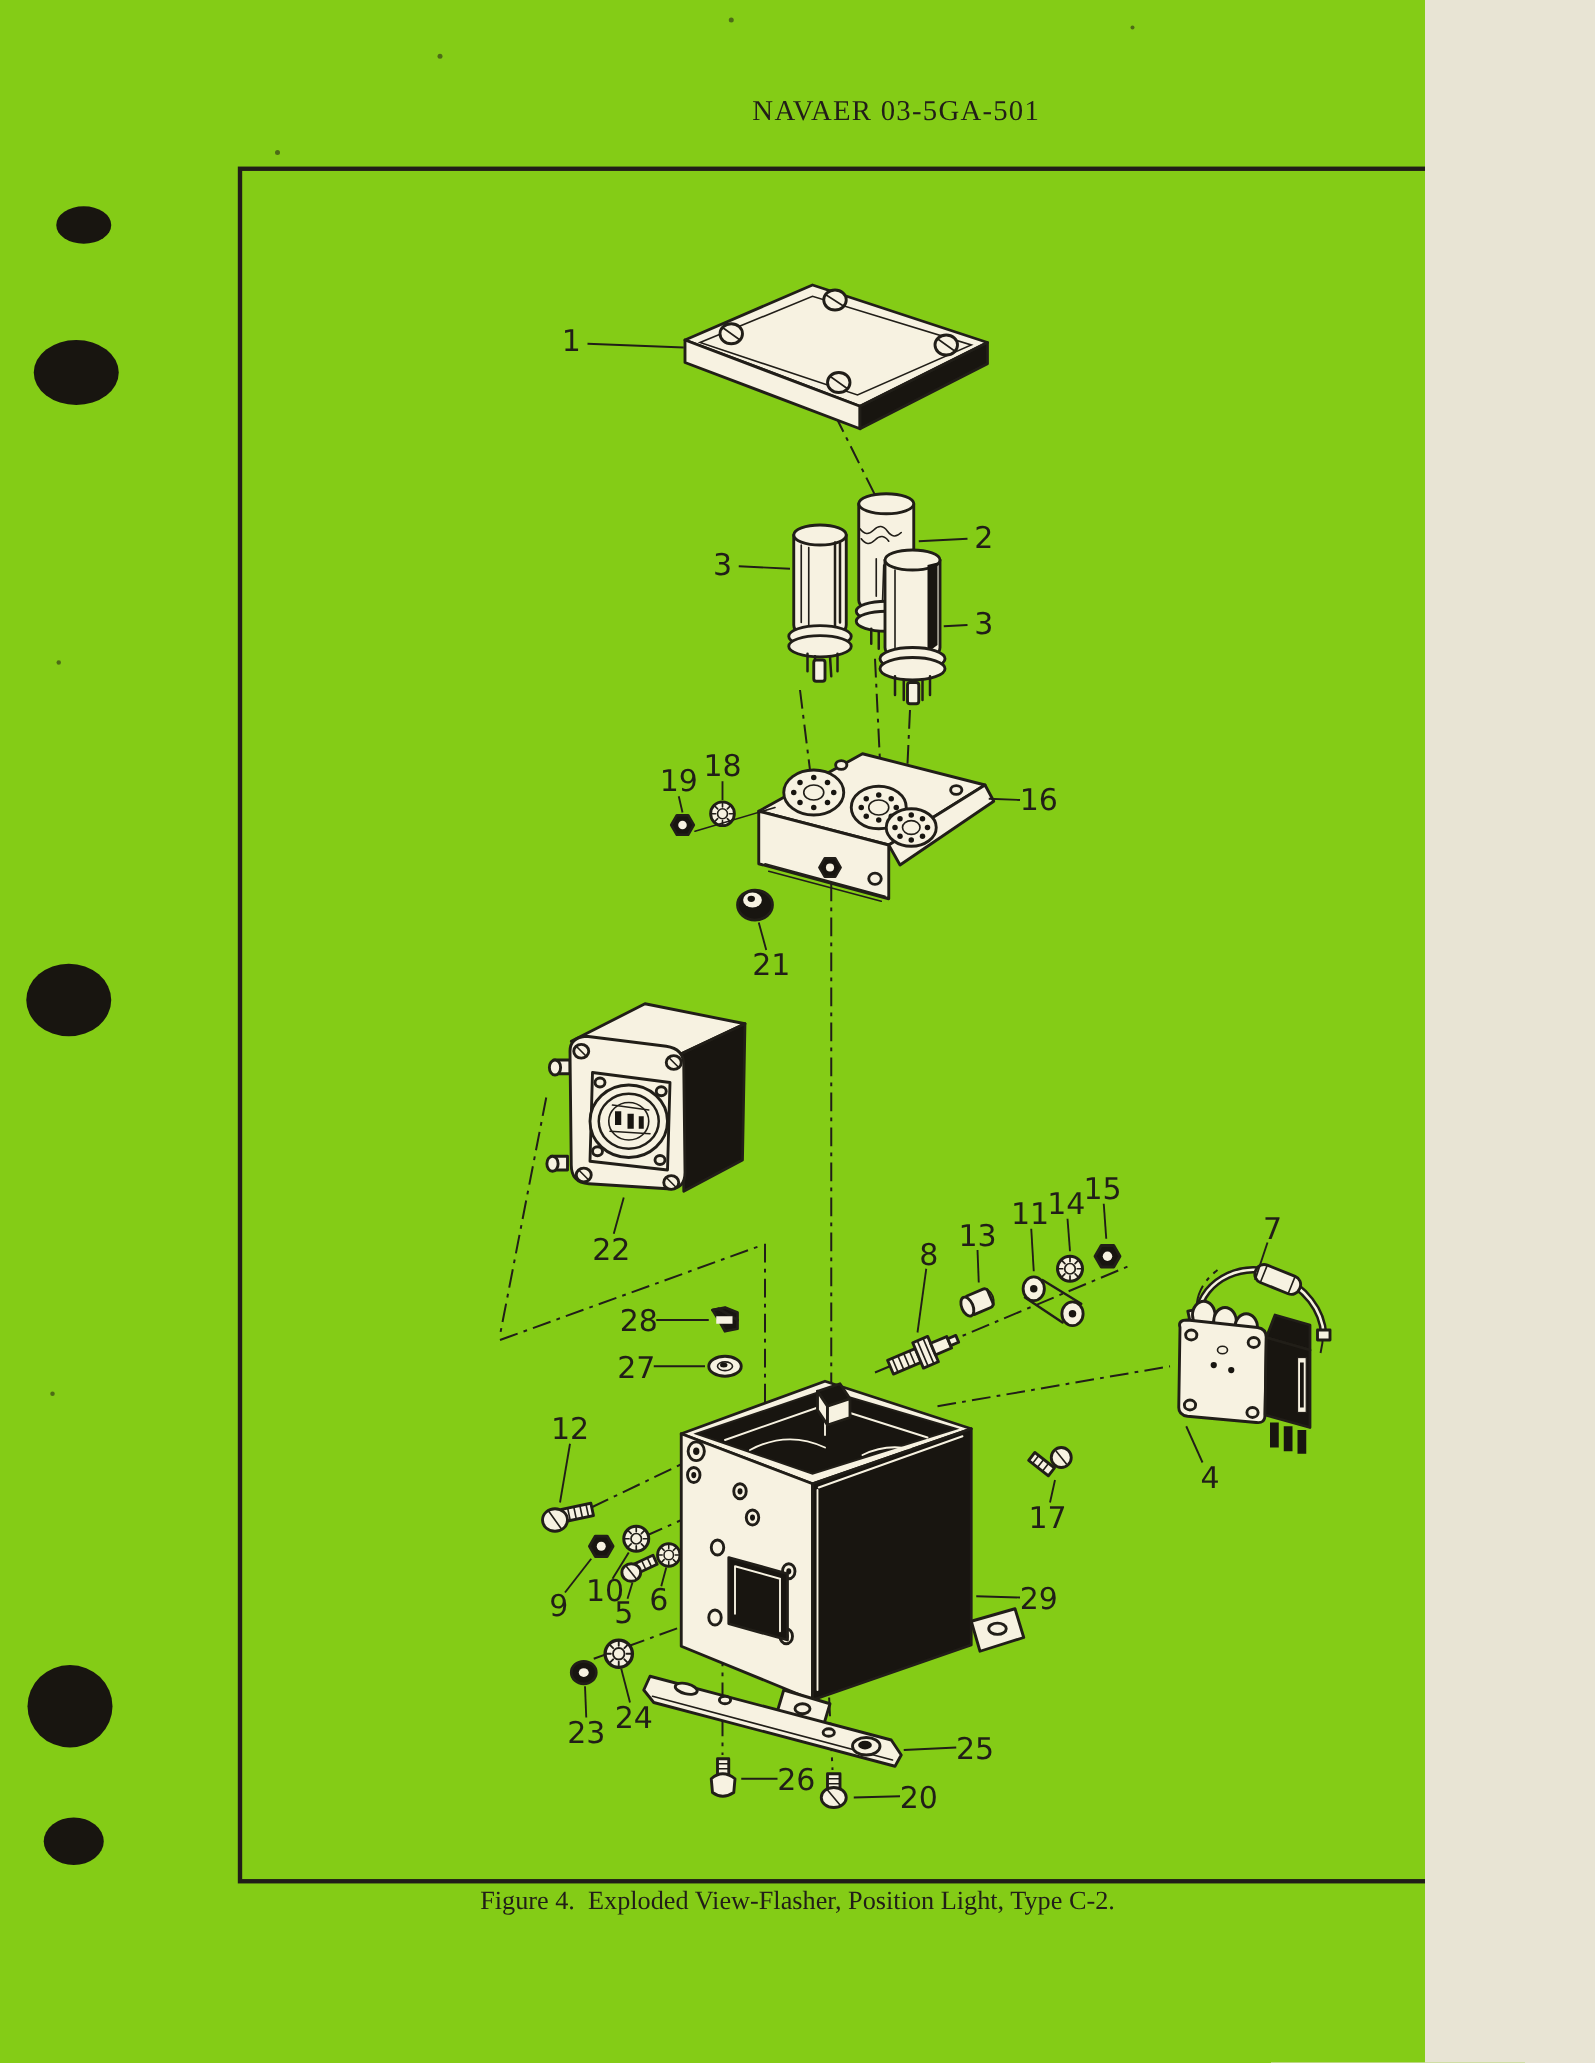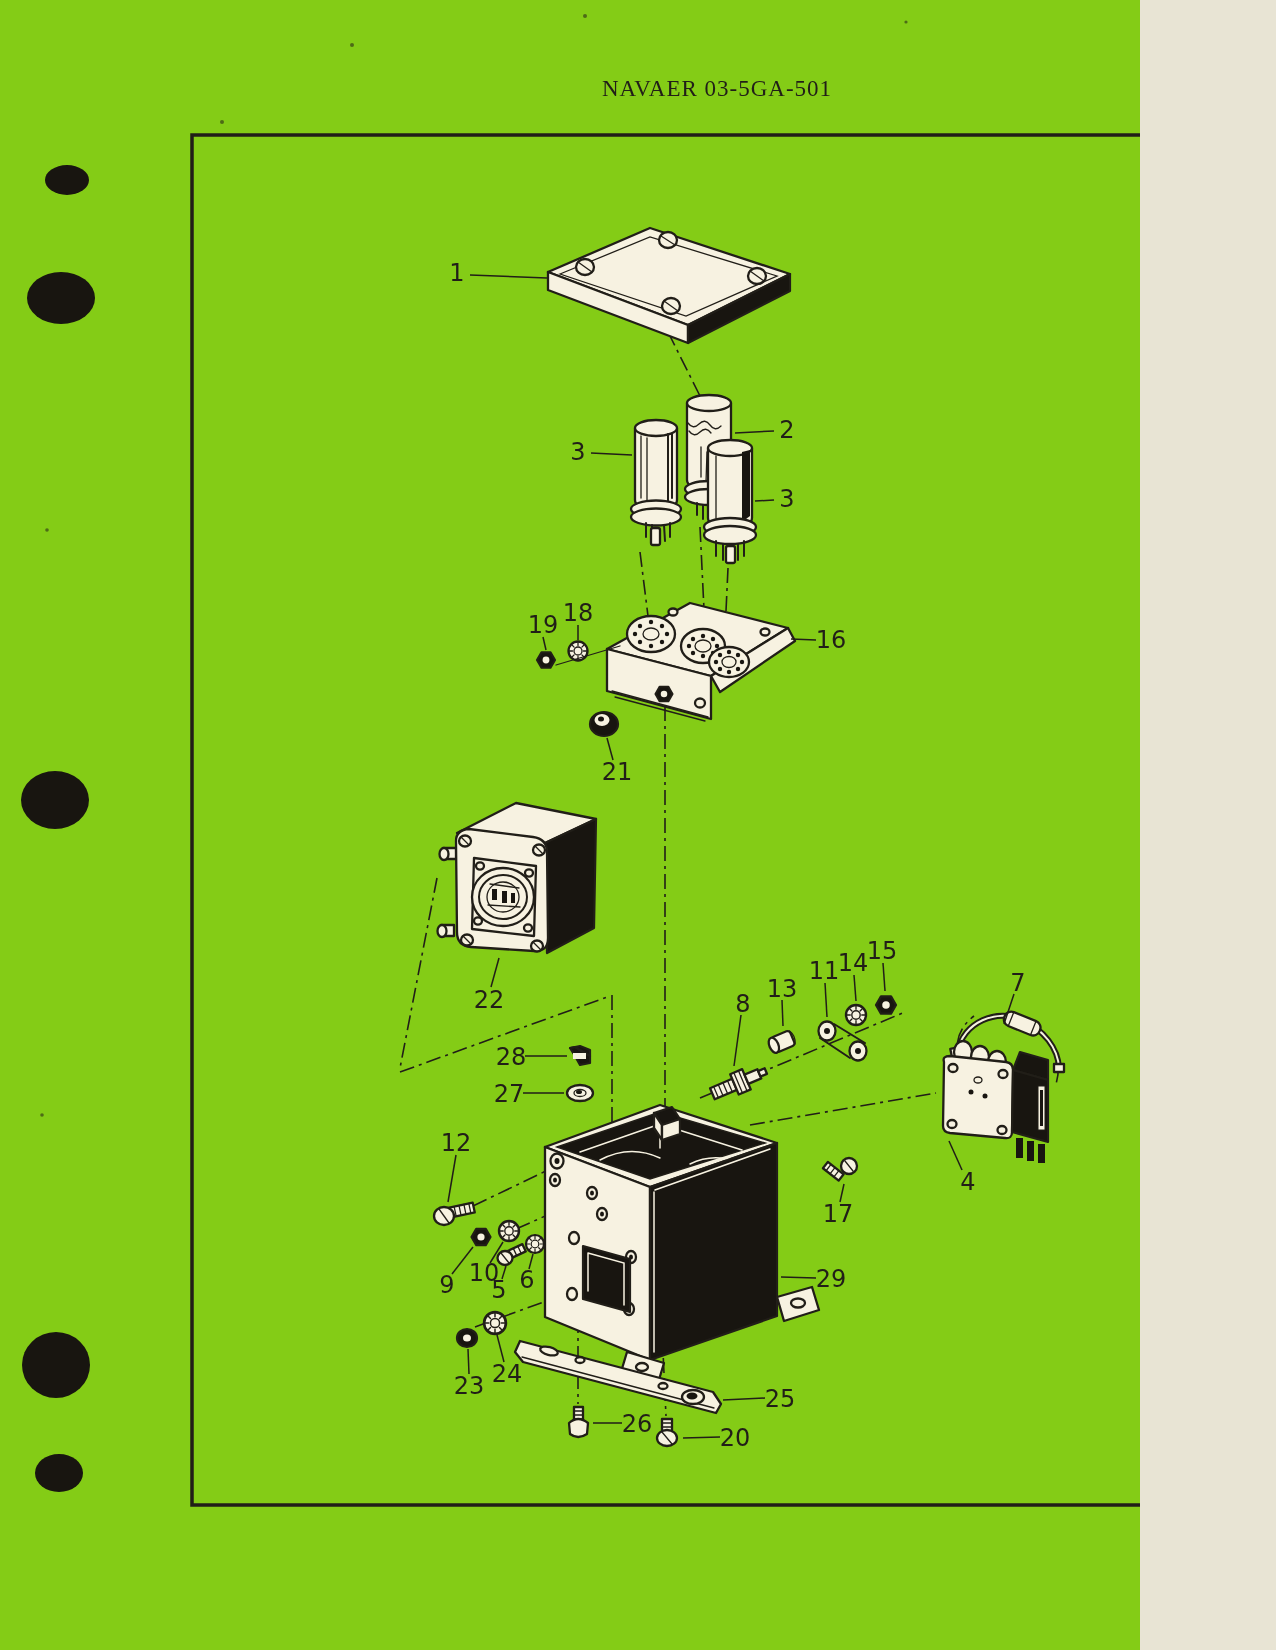--- a/index.html
+++ b/index.html
@@ -472,14 +472,15 @@
         <text x="507" y="1374" class="co" text-anchor="middle" dominant-baseline="central">24</text>
         <line x1="765" y1="1398" x2="723" y2="1400" class="ldr"></line>
         <text x="780" y="1399" class="co" text-anchor="middle" dominant-baseline="central">25</text>
         <line x1="622" y1="1423" x2="593" y2="1423" class="ldr"></line>
         <text x="637" y="1424" class="co" text-anchor="middle" dominant-baseline="central">26</text>
         <line x1="720" y1="1437" x2="683" y2="1438" class="ldr"></line>
         <text x="735" y="1438" class="co" text-anchor="middle" dominant-baseline="central">20</text>
       </g>
   </svg>
 
+  <div class="caption">Figure 4.  Exploded View-Flasher, Position Light, Type C-2.</div>
   <div class="pageno">5</div>
 </div>
 
 </body></html>

